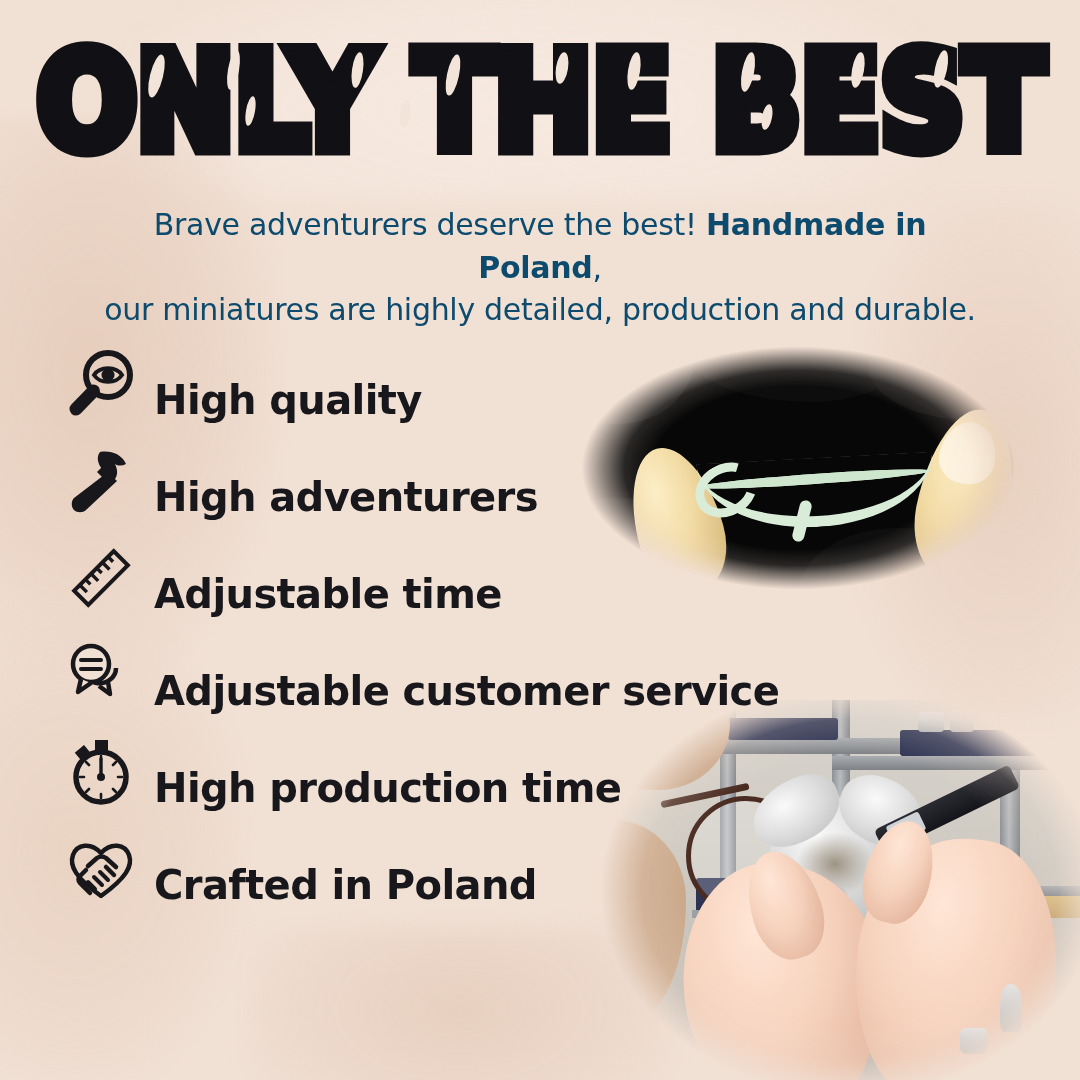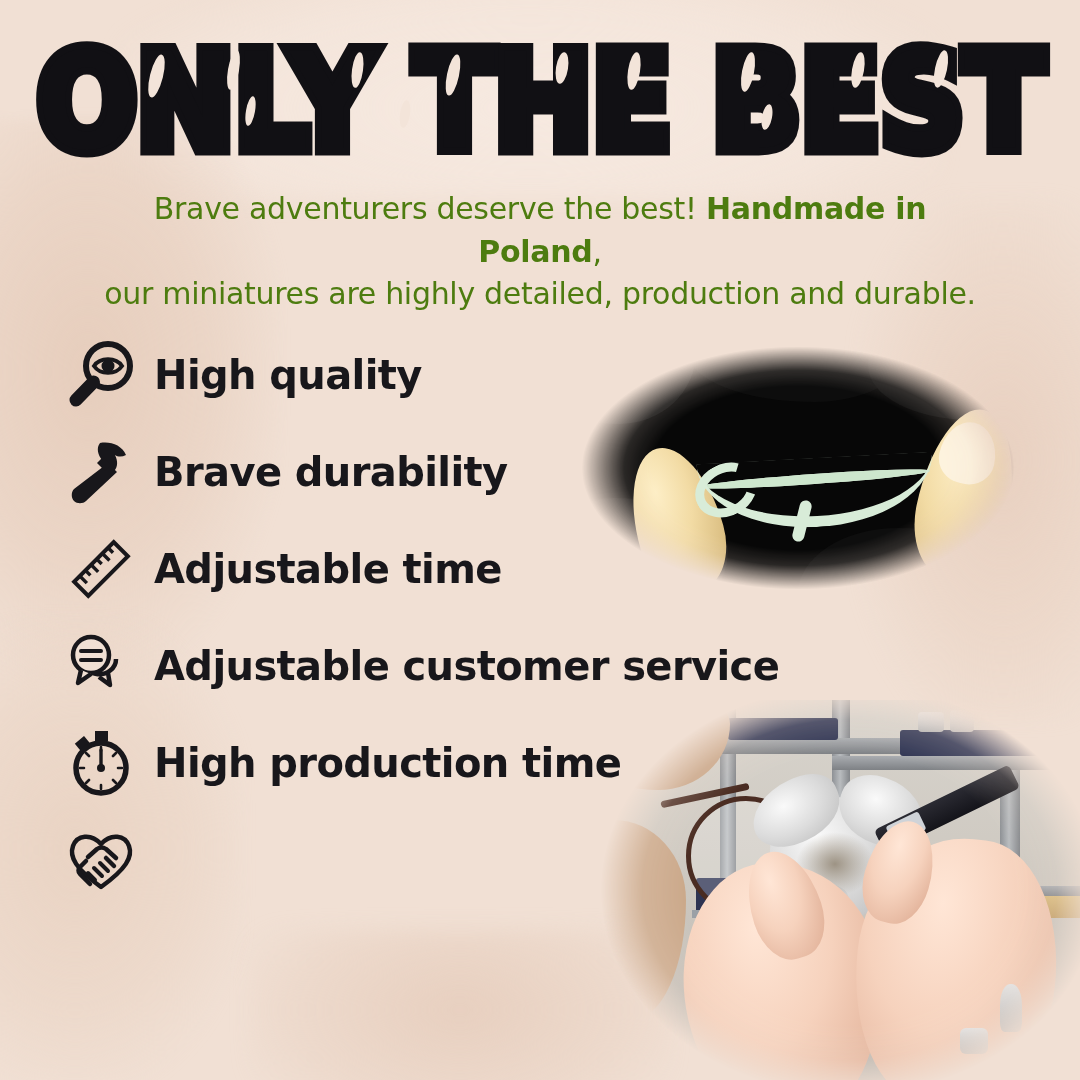--- a/index.html
+++ b/index.html
@@ -85,27 +85,27 @@
   }
   .gloss {
     position: absolute;
     background: #f3e4d9;
     border-radius: 50%;
   }
 
   
   #subtitle {
     position: absolute;
-    left: 90px; top: 188px;
+    left: 90px; top: 204px;
     width: 900px;
     text-align: center;
     font-family: "DejaVu Sans", sans-serif;
     font-size: 30px;
     line-height: 1.42;
-    color: #4d7c0f;
+    color: #0c4a6e;
     letter-spacing: -0.3px;
   }
   #subtitle b { font-weight: 700; }
 
   
   .photo {
     position: absolute;
     overflow: hidden;
   }
 
@@ -200,21 +200,21 @@
   
   #features {
     position: absolute;
     left: 62px; top: 326px;
     width: 720px;
   }
   .feature-row {
     position: relative;
     height: 97px;
     display: flex;
-    align-items: center;
+    align-items: flex-end;
   }
   .feature-icon {
     width: 78px;
     min-width: 78px;
     height: 78px;
     display: flex;
     align-items: center;
     justify-content: center;
   }
   .feature-icon svg { display: block; }
@@ -341,21 +341,21 @@
     </div>
 
     <div class="feature-row">
       <span class="feature-icon">
         <svg width="74" height="74" viewBox="0 0 74 74">
           <path d="M36 8 C46 6, 58 10, 62 20 C58 22, 54 22, 51 20 C54 26, 54 32, 50 36 L38 25 C34 20, 32 13, 36 8 Z" fill="#18171b"></path>
           <path d="M44 28 L53 37 L22 66 C19 69, 13 69, 10 66 C7 63, 7 57, 10 54 Z" fill="#18171b"></path>
           <path d="M39 22 L47 30 L41 36 L33 28 Z" fill="#18171b"></path>
         </svg>
       </span>
-      <span class="feature-label">Brave durability</span>
+      <span class="feature-label">High adventurers</span>
     </div>
 
     <div class="feature-row">
       <span class="feature-icon">
         <svg width="74" height="74" viewBox="0 0 74 74">
           <g transform="rotate(-45 37 37)">
             <rect x="9" y="27" width="56" height="20" fill="none" stroke="#18171b" stroke-width="4"></rect>
             <path d="M17 27 v10 M25 27 v7 M33 27 v10 M41 27 v7 M49 27 v10 M57 27 v7" stroke="#18171b" stroke-width="3.4" fill="none"></path>
           </g>
         </svg>
@@ -394,16 +394,17 @@
     <div class="feature-row">
       <span class="feature-icon">
         <svg width="74" height="74" viewBox="0 0 74 74">
           <path d="M37 64 C12 46, 5 34, 9 23 C13 12, 27 10, 37 21 C47 10, 61 12, 65 23 C69 34, 62 46, 37 64 Z" fill="none" stroke="#18171b" stroke-width="4.5" stroke-linejoin="round"></path>
           <path d="M24 34 l9 -8 c3 -2 6 -2 9 0 l10 9" fill="none" stroke="#18171b" stroke-width="4.5" stroke-linecap="round" stroke-linejoin="round"></path>
           <path d="M42 35 l8 8" fill="none" stroke="#18171b" stroke-width="4.5" stroke-linecap="round"></path>
           <path d="M36 40 l8 8 M30 45 l8 8 M24 50 l7 7" fill="none" stroke="#18171b" stroke-width="4" stroke-linecap="round"></path>
           <path d="M22 38 l-6 6 c-2 2 -2 5 0 7 l10 10" fill="none" stroke="#18171b" stroke-width="4.5" stroke-linecap="round" stroke-linejoin="round"></path>
         </svg>
       </span>
+      <span class="feature-label">Crafted in Poland</span>
     </div>
 
   </div>
 </div>
 
 </body></html>

